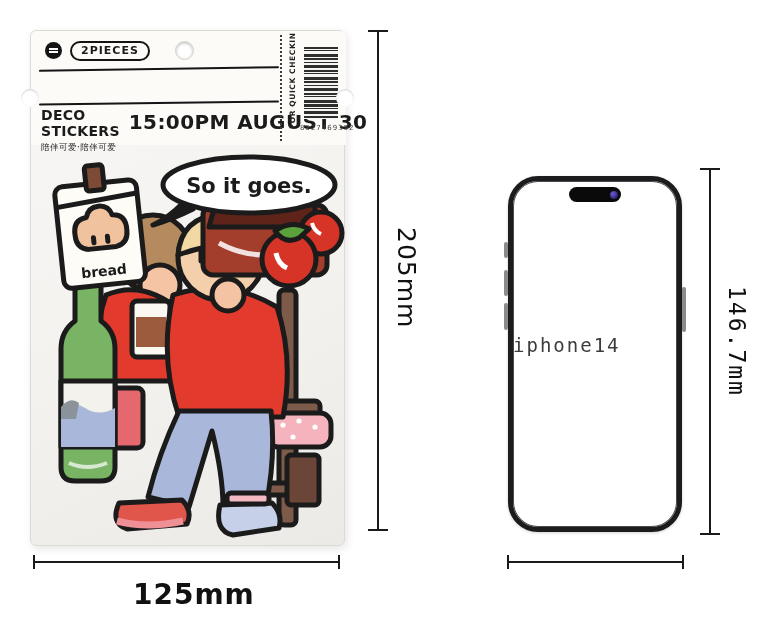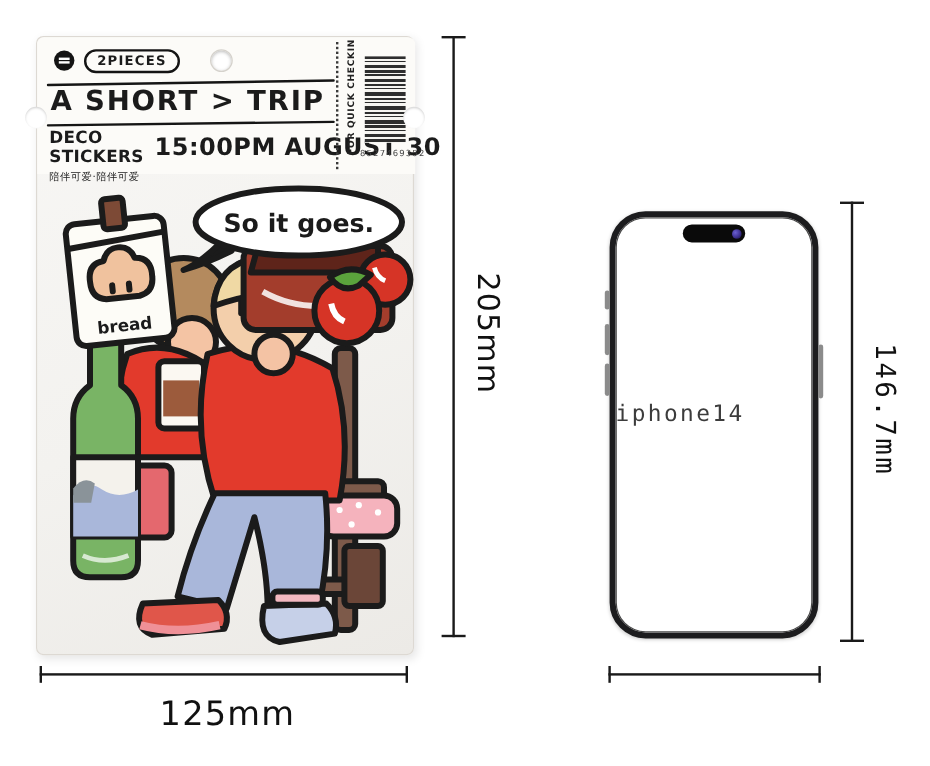--- a/index.html
+++ b/index.html
@@ -46,21 +46,21 @@
   .dim-v1 { left:377px; top:30px; height:501px; }
   .dim-v2 { left:709px; top:168px; height:367px; }
   .dim-h { position:absolute; height:2px; background:#1a1a1a; }
   .dim-h::before,.dim-h::after { content:""; position:absolute; top:-6px; width:2px; height:14px; background:#1a1a1a; }
   .dim-h::before { left:0; } .dim-h::after { right:0; }
   .dim-h1 { left:33px; top:561px; width:307px; }
   .dim-h2 { left:507px; top:561px; width:177px; }
   .dim-label-v { position:absolute; writing-mode:vertical-rl; color:#111; }
   .label-pkg-h { left:392px; top:227px; font-size:25px; letter-spacing:1px; }
   .label-phone-h { left:724px; top:286px; font-size:23px; letter-spacing:2px; font-family:"DejaVu Sans Mono","Liberation Mono",monospace; }
-  .dim-label-h { position:absolute; color:#111; }
+  .dim-label-h { position:absolute; color:#111;font-weight:bold; }
   .label-pkg-w { left:133px; top:578px; font-size:28px; letter-spacing:1px; }
   .label-phone-w { left:538px; top:578px; font-size:27px; letter-spacing:1px; font-family:"DejaVu Sans Mono","Liberation Mono",monospace; }
 
   
   .phone { position:absolute; left:508px; top:176px; width:174px; height:356px; background:#fff;
     border:5px solid #1c1c1e; border-radius:30px; box-shadow:inset 0 0 0 1px #4a4a4a, 0 1px 3px rgba(0,0,0,.18); }
   .island { position:absolute; left:50%; top:6px; transform:translateX(-50%); width:52px; height:15px; background:#0a0a0a; border-radius:8px; }
   .camera-dot { position:absolute; right:3px; top:3.5px; width:8px; height:8px; border-radius:50%;
     background:radial-gradient(circle at 35% 35%, #6a5fd0 0%, #3c2f8f 55%, #14102e 100%); }
   .phone-btn { position:absolute; width:4px; background:#8b8b8b; border-radius:2px; }
@@ -79,21 +79,20 @@
 <body>
 
 <div class="canvas">
 
   <div class="package">
     <div class="header-card">
       <div class="logo-circle"></div>
       <div class="pieces-badge">2PIECES</div>
       <div class="hang-hole"></div>
       <div class="rule rule-1"></div>
-      <div class="pkg-title">A SHORT &gt; TRIP</div>
       <div class="rule rule-2"></div>
       <div class="meta-row">
         <div class="meta-left">
           <div class="meta-cat">DECO STICKERS</div>
           <div class="meta-cat-cn">陪伴可爱·陪伴可爱</div>
         </div>
         <div class="meta-divider"></div>
         <div class="meta-right">
           <div class="meta-datetime">15:00PM AUGUST 30</div>
         </div>

